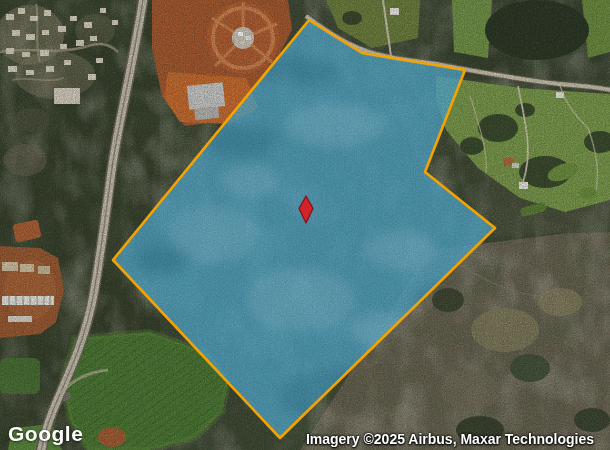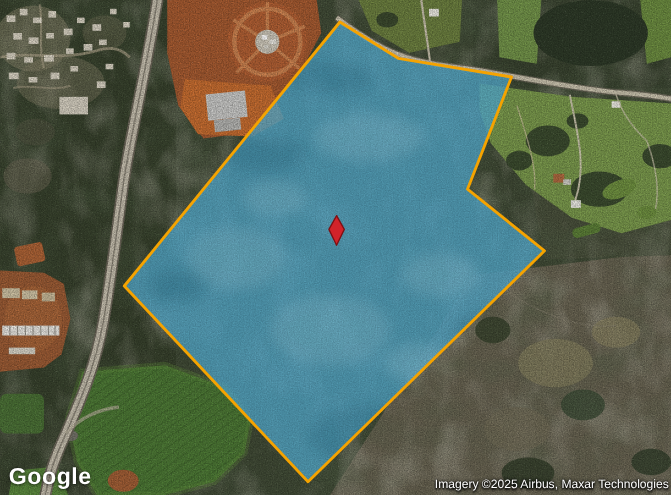--- a/index.html
+++ b/index.html
@@ -10,22 +10,22 @@
     font-family:"Liberation Sans",sans-serif;
     user-select:none;
   }
   .map-root svg{display:block;}
   .google-logo{
     position:absolute;left:8px;bottom:4px;
     color:#fff;font-size:21px;font-weight:600;letter-spacing:.5px;
     text-shadow:0 1px 3px rgba(0,0,0,.55),0 0 2px rgba(0,0,0,.4);
   }
   .attribution{
-    position:absolute;right:2px;bottom:3px;
-    color:#fff;font-size:11px;font-weight:400;
+    position:absolute;right:16px;bottom:3px;
+    color:#fff;font-size:14px;font-weight:700;
     text-shadow:0 0 2px #000,0 0 3px #000,0 1px 2px #000;
   }
 </style>
 </head>
 <body>
 
 <div class="map-root">
   <svg width="610" height="450" viewBox="0 0 610 450">
     <defs>
       <filter id="blotchD" x="0" y="0" width="100%" height="100%">

